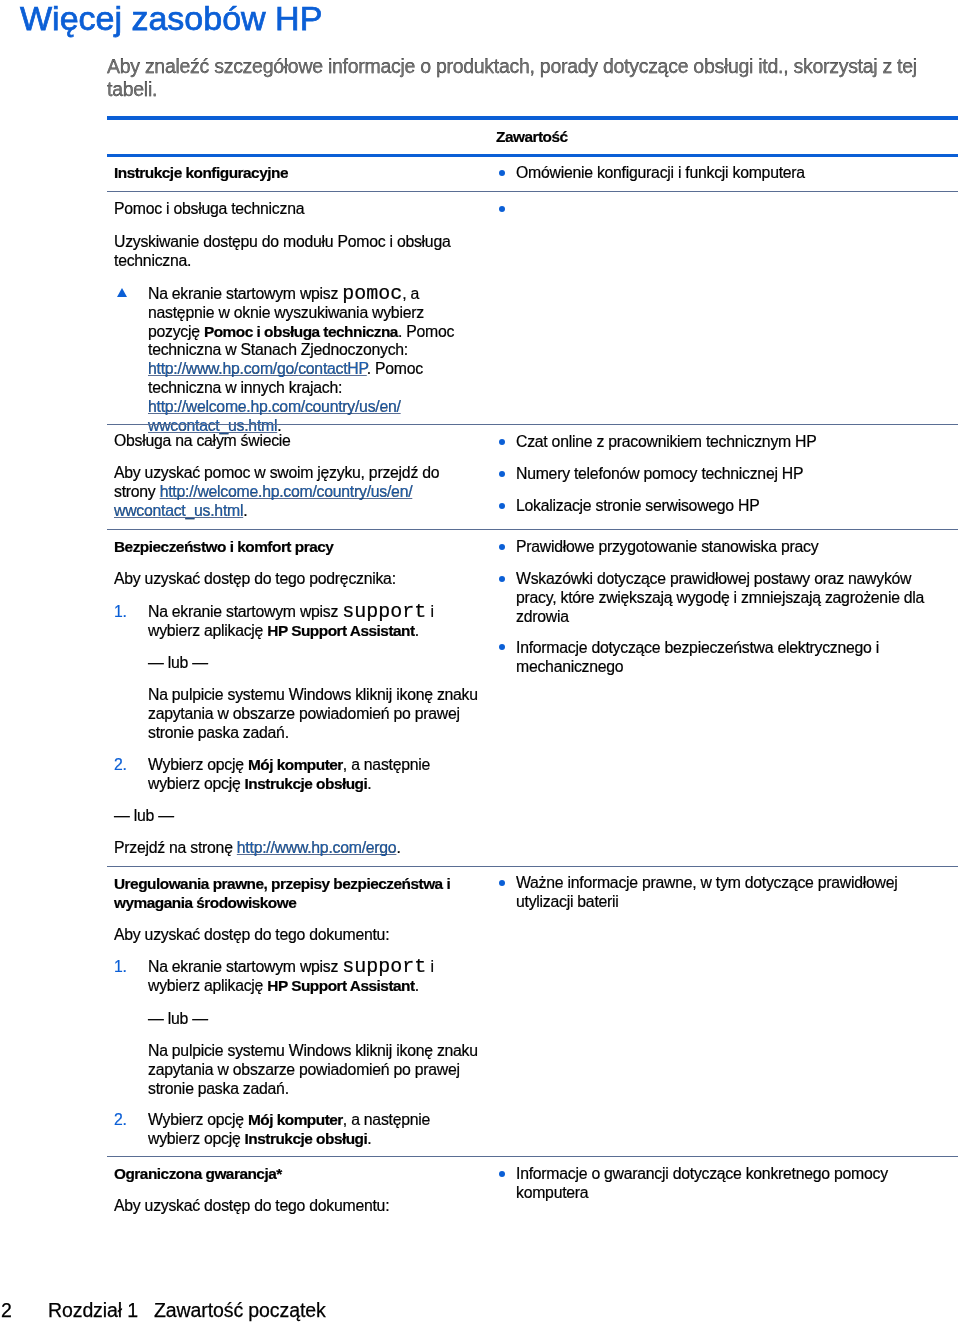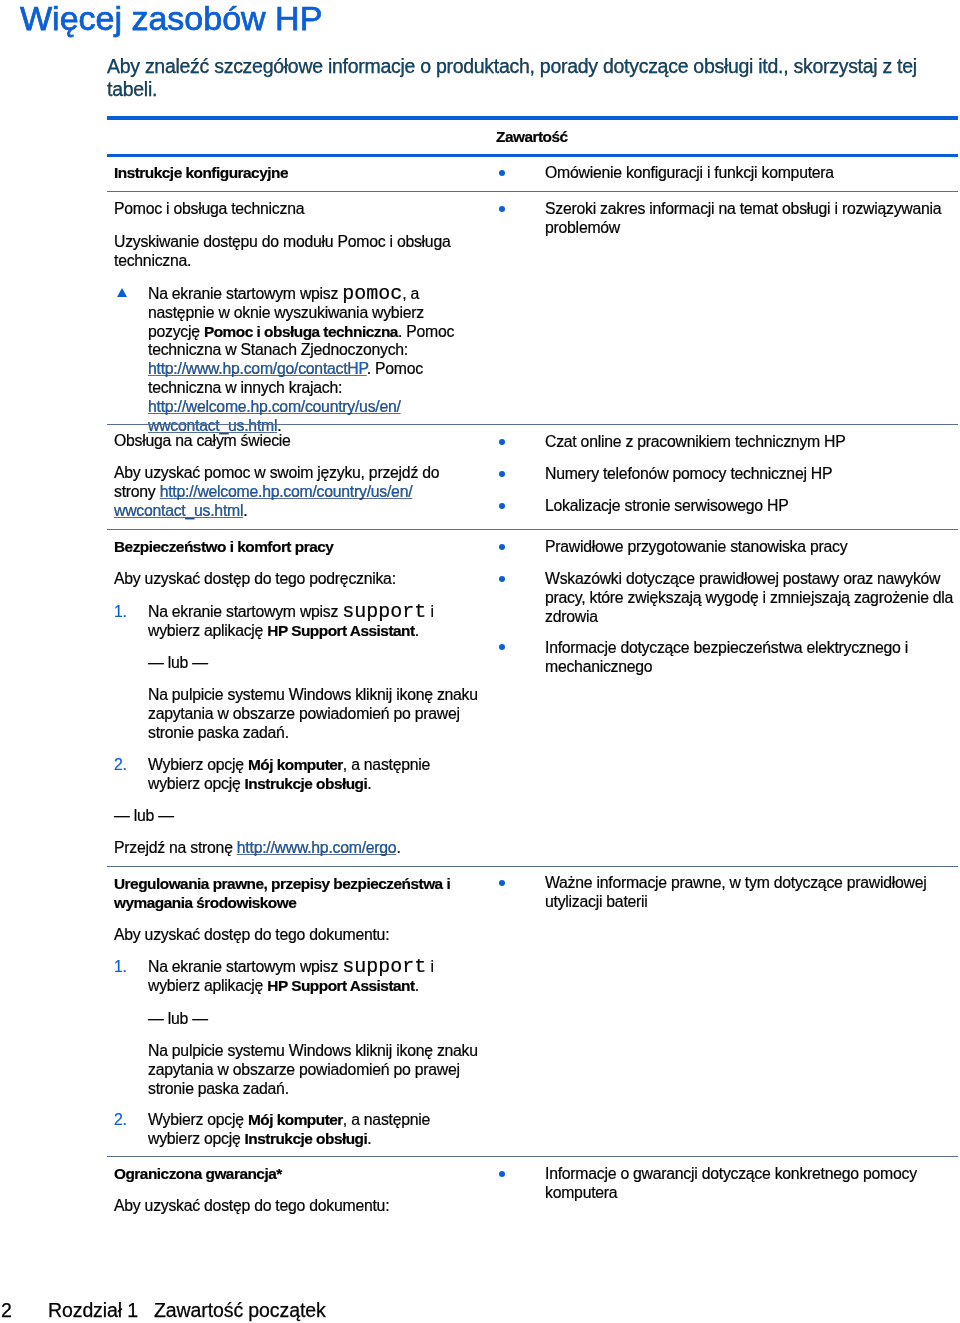--- a/index.html
+++ b/index.html
@@ -1,28 +1,28 @@
 <!DOCTYPE html>
 <html><head>
 <meta charset="utf-8">
 <style>
   html,body{margin:0;padding:0;background:#ffffff;}
   body{width:960px;height:1323px;font-family:"Liberation Sans",sans-serif;color:#000;position:relative;overflow:hidden;}
   .page{position:absolute;left:0;top:0;width:960px;height:1323px;}
 
   .title{position:absolute;left:20px;top:-2px;font-size:34px;line-height:40px;color:#0b5fd6;font-weight:400;white-space:nowrap;-webkit-text-stroke:0.75px #0b5fd6;}
-  .intro{position:absolute;left:107px;top:55px;width:815px;font-size:19.5px;line-height:23px;letter-spacing:-0.28px;color:#0c4a6e;-webkit-text-stroke:0.25px #000;}
+  .intro{position:absolute;left:107px;top:55px;width:815px;font-size:19.5px;line-height:23px;letter-spacing:-0.28px;color:#737373;-webkit-text-stroke:0.25px #000;}
 
   .rule{position:absolute;left:107px;width:851px;}
   .rule.thick{height:3px;background:#0b5fd6;}
   .rule.thin{height:1px;background:#5a6e94;}
 
   .cell{position:absolute;font-size:15.8px;line-height:18.8px;letter-spacing:-0.25px;color:#000;-webkit-text-stroke:0.2px #000;}
   .c1{left:114px;width:340px;}
-  .c2{left:545px;width:410px;}
+  .c2{left:516px;width:410px;}
 
   b,.b{font-weight:bold;font-size:15.4px;letter-spacing:-0.5px;}
   .mono{font-family:"Liberation Mono",monospace;font-size:20px;letter-spacing:0;}
   .lnk{color:#1a5fb4;text-decoration:underline;text-decoration-color:#5a6e94;text-decoration-skip-ink:none;text-underline-offset:1px;}
 
   .bul{position:absolute;width:6px;height:6px;border-radius:50%;background:#0b5fd6;left:499px;}
   .tri{position:absolute;left:117px;width:0;height:0;border-left:5px solid transparent;border-right:5px solid transparent;border-bottom:9px solid #0b5fd6;}
   .num{position:absolute;left:114px;font-size:15.8px;line-height:18.8px;color:#0b5fd6;letter-spacing:-0.25px;-webkit-text-stroke:0.2px #0b5fd6;}
 
   .ft{position:absolute;top:1299px;font-size:19.5px;letter-spacing:-0.1px;white-space:nowrap;-webkit-text-stroke:0.25px #000;}
@@ -43,21 +43,20 @@
   <div class="cell c2" style="top:164px">Omówienie konfiguracji i funkcji komputera</div>
   <div class="rule thin" style="top:191px"></div>
 
   <div class="cell c1" style="top:200px">Pomoc i obsługa techniczna</div>
   <div class="cell c1" style="top:233px">Uzyskiwanie dostępu do modułu Pomoc i obsługa techniczna.</div>
   <div class="tri" style="top:288px"></div>
   <div class="cell" style="top:285px;left:148px;width:326px">
     <span>Na ekranie startowym wpisz </span><span class="mono">pomoc</span><span>, a następnie w oknie wyszukiwania wybierz pozycję </span><b>Pomoc i obsługa techniczna</b><span>. Pomoc techniczna w Stanach Zjednoczonych: </span><span class="lnk"><span>http://www.hp.com/go/</span><wbr><span>contactHP</span></span><span>. Pomoc techniczna w innych krajach: </span><span class="lnk"><span>http://welcome.hp.com/country/us/en/</span><wbr><span>wwcontact_us.html</span></span><span>.</span>
   </div>
   <div class="bul" style="top:206px"></div>
-  <div class="cell c2" style="top:200px">Szeroki zakres informacji na temat obsługi i rozwiązywania problemów</div>
   <div class="rule thin" style="top:424px"></div>
 
   <div class="cell c1" style="top:432px">Obsługa na całym świecie</div>
   <div class="cell c1" style="top:464px;width:330px">
     <span>Aby uzyskać pomoc w swoim języku, przejdź do strony </span><span class="lnk"><span>http://welcome.hp.com/country/us/en/</span><wbr><span>wwcontact_us.html</span></span><span>.</span>
   </div>
   <div class="bul" style="top:439px"></div>
   <div class="cell c2" style="top:433px">Czat online z pracownikiem technicznym HP</div>
   <div class="bul" style="top:471px"></div>
   <div class="cell c2" style="top:465px">Numery telefonów pomocy technicznej HP</div>

